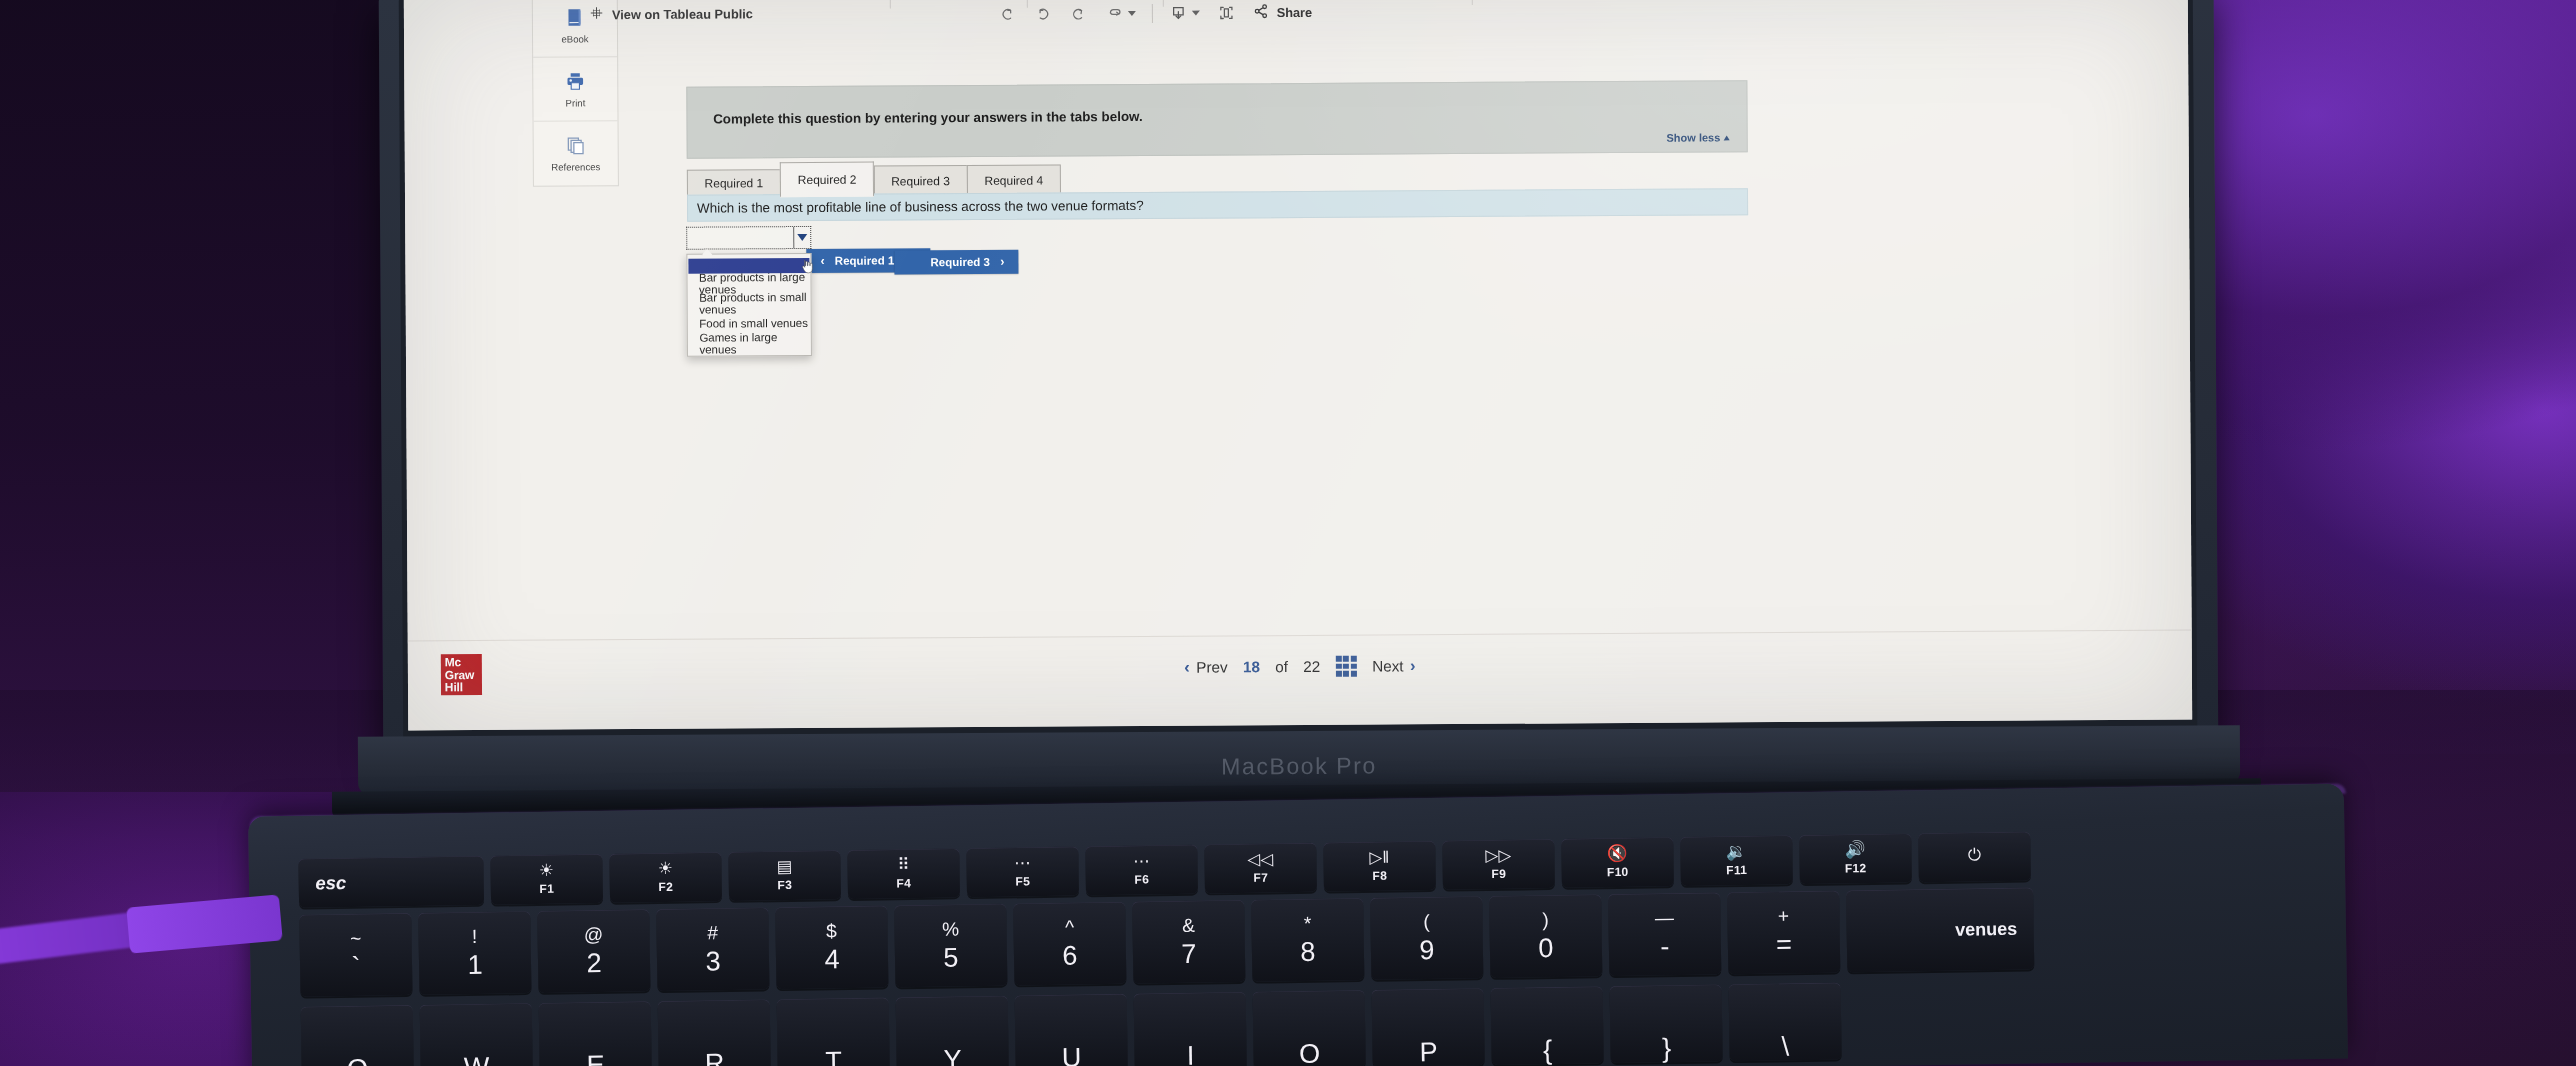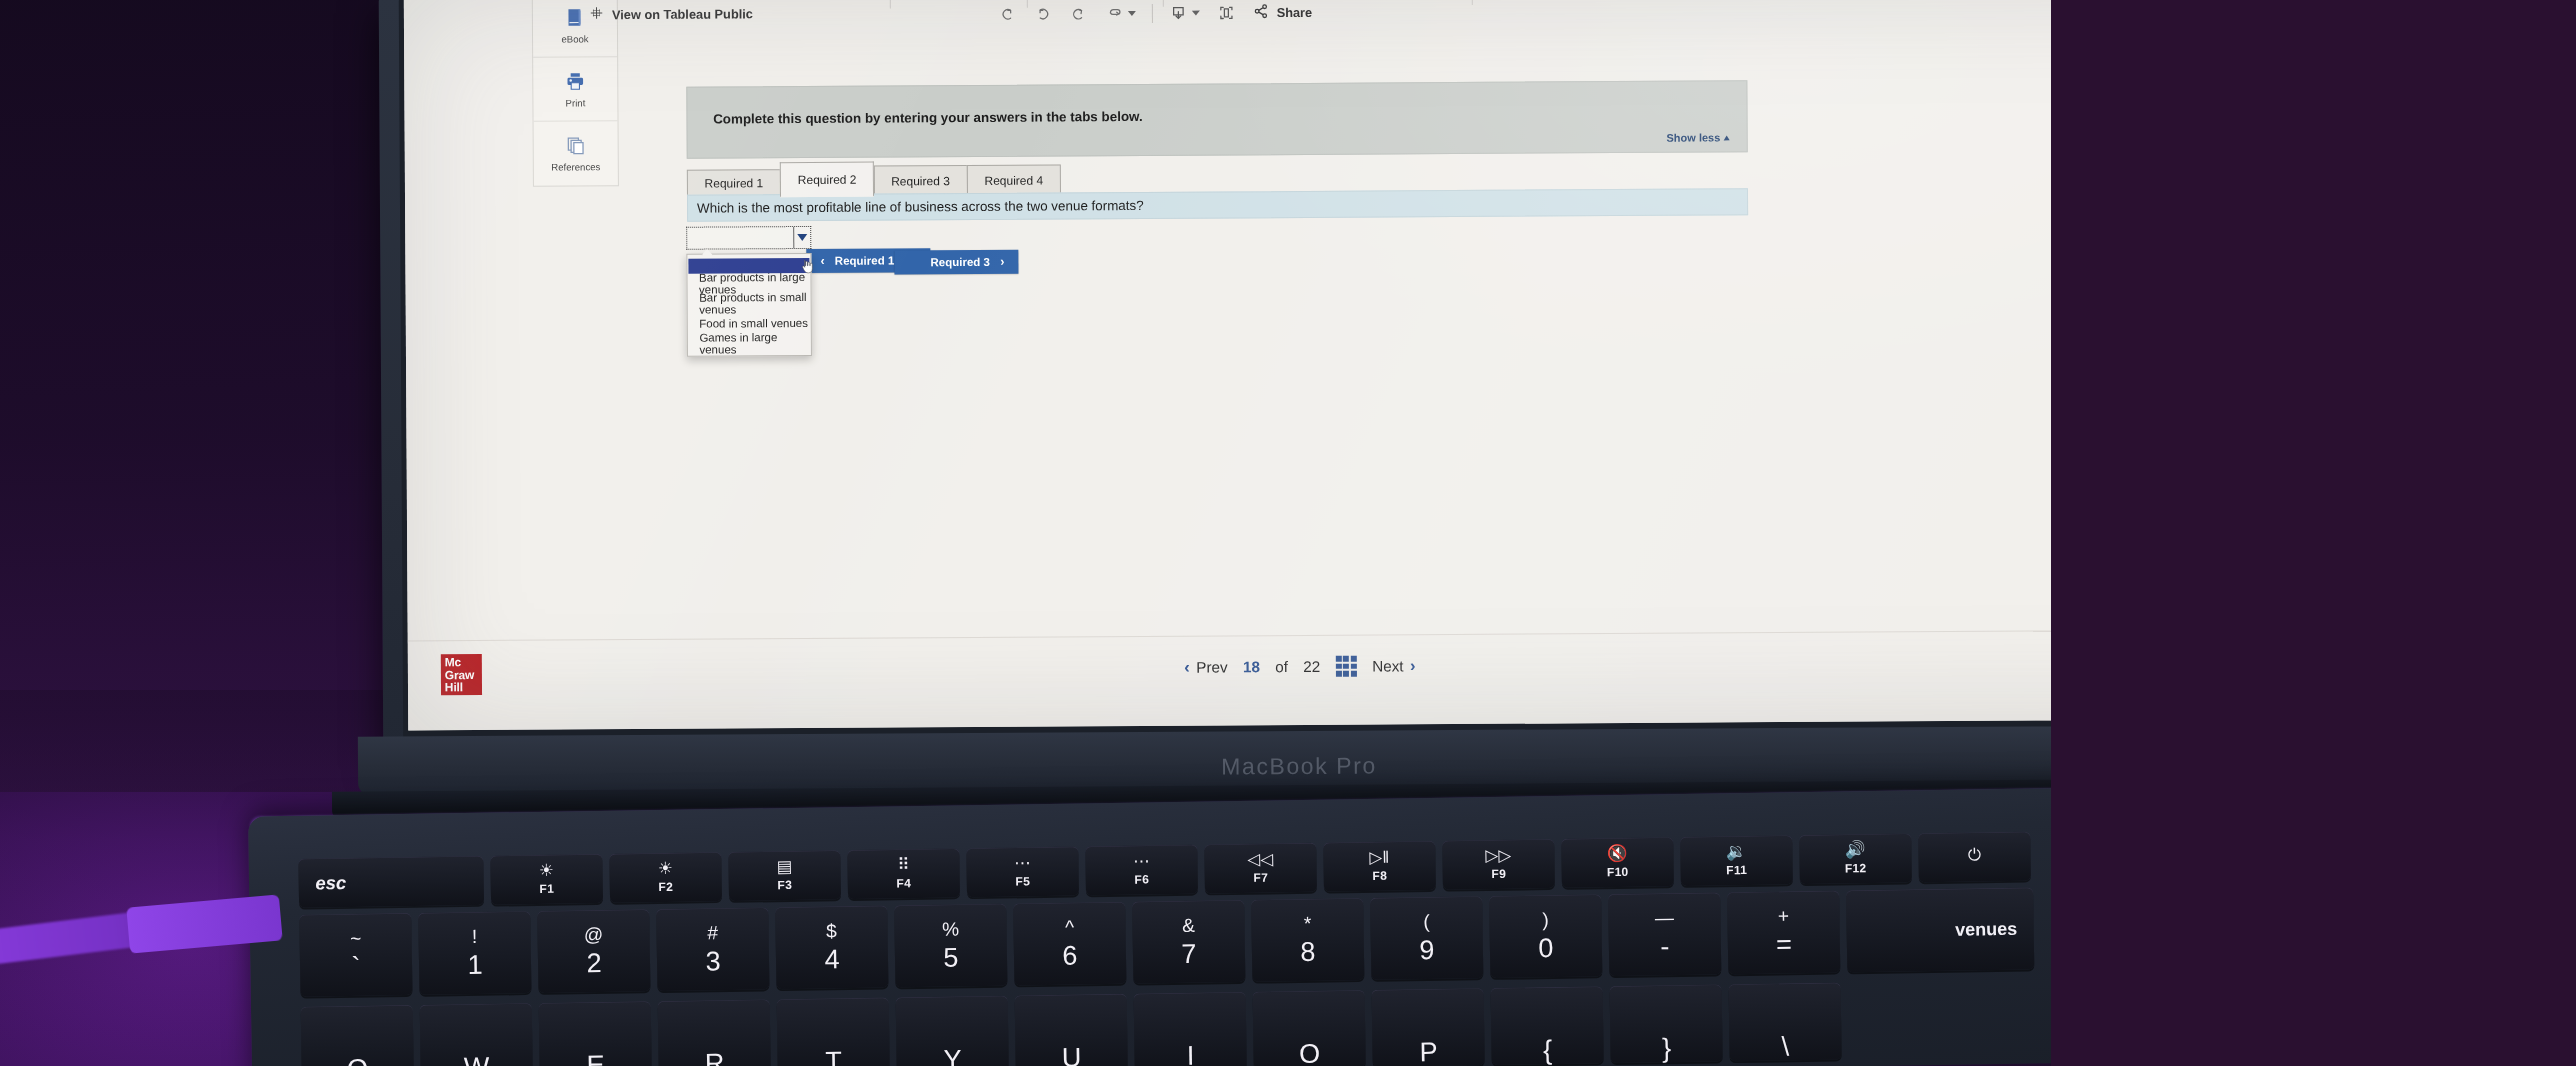--- a/index.html
+++ b/index.html
@@ -6,21 +6,21 @@
   html, body {
     width: 2576px; height: 1067px;
     overflow: hidden;
     background: #2a1030;
     font-family: "Liberation Sans", sans-serif;
   }
 
   
   #scene {
     position: relative;
-    width: 2051px; height: 1067px;
+    width: 2576px; height: 1067px;
     overflow: hidden;
     background:
       radial-gradient(ellipse 703px 447px at 2313px 115px, #6a2fb0 0%, #3a1160 45%, rgba(35,12,55,0) 75%),
       radial-gradient(ellipse 575px 383px at 2543px 409px, #7b33c4 0%, #3c1566 50%, rgba(35,12,55,0) 78%),
       radial-gradient(ellipse 831px 511px at 192px 946px, #5a1b86 0%, #34104f 50%, rgba(28,10,40,0) 80%),
       radial-gradient(ellipse 1022px 575px at 1342px 1048px, #3b1257 0%, #241038 55%, rgba(20,8,30,0) 85%),
       linear-gradient(160deg, #1a0b26 0%, #2b0f3e 35%, #3d1455 60%, #26102f 100%);
   }
   
   .scene-band {

